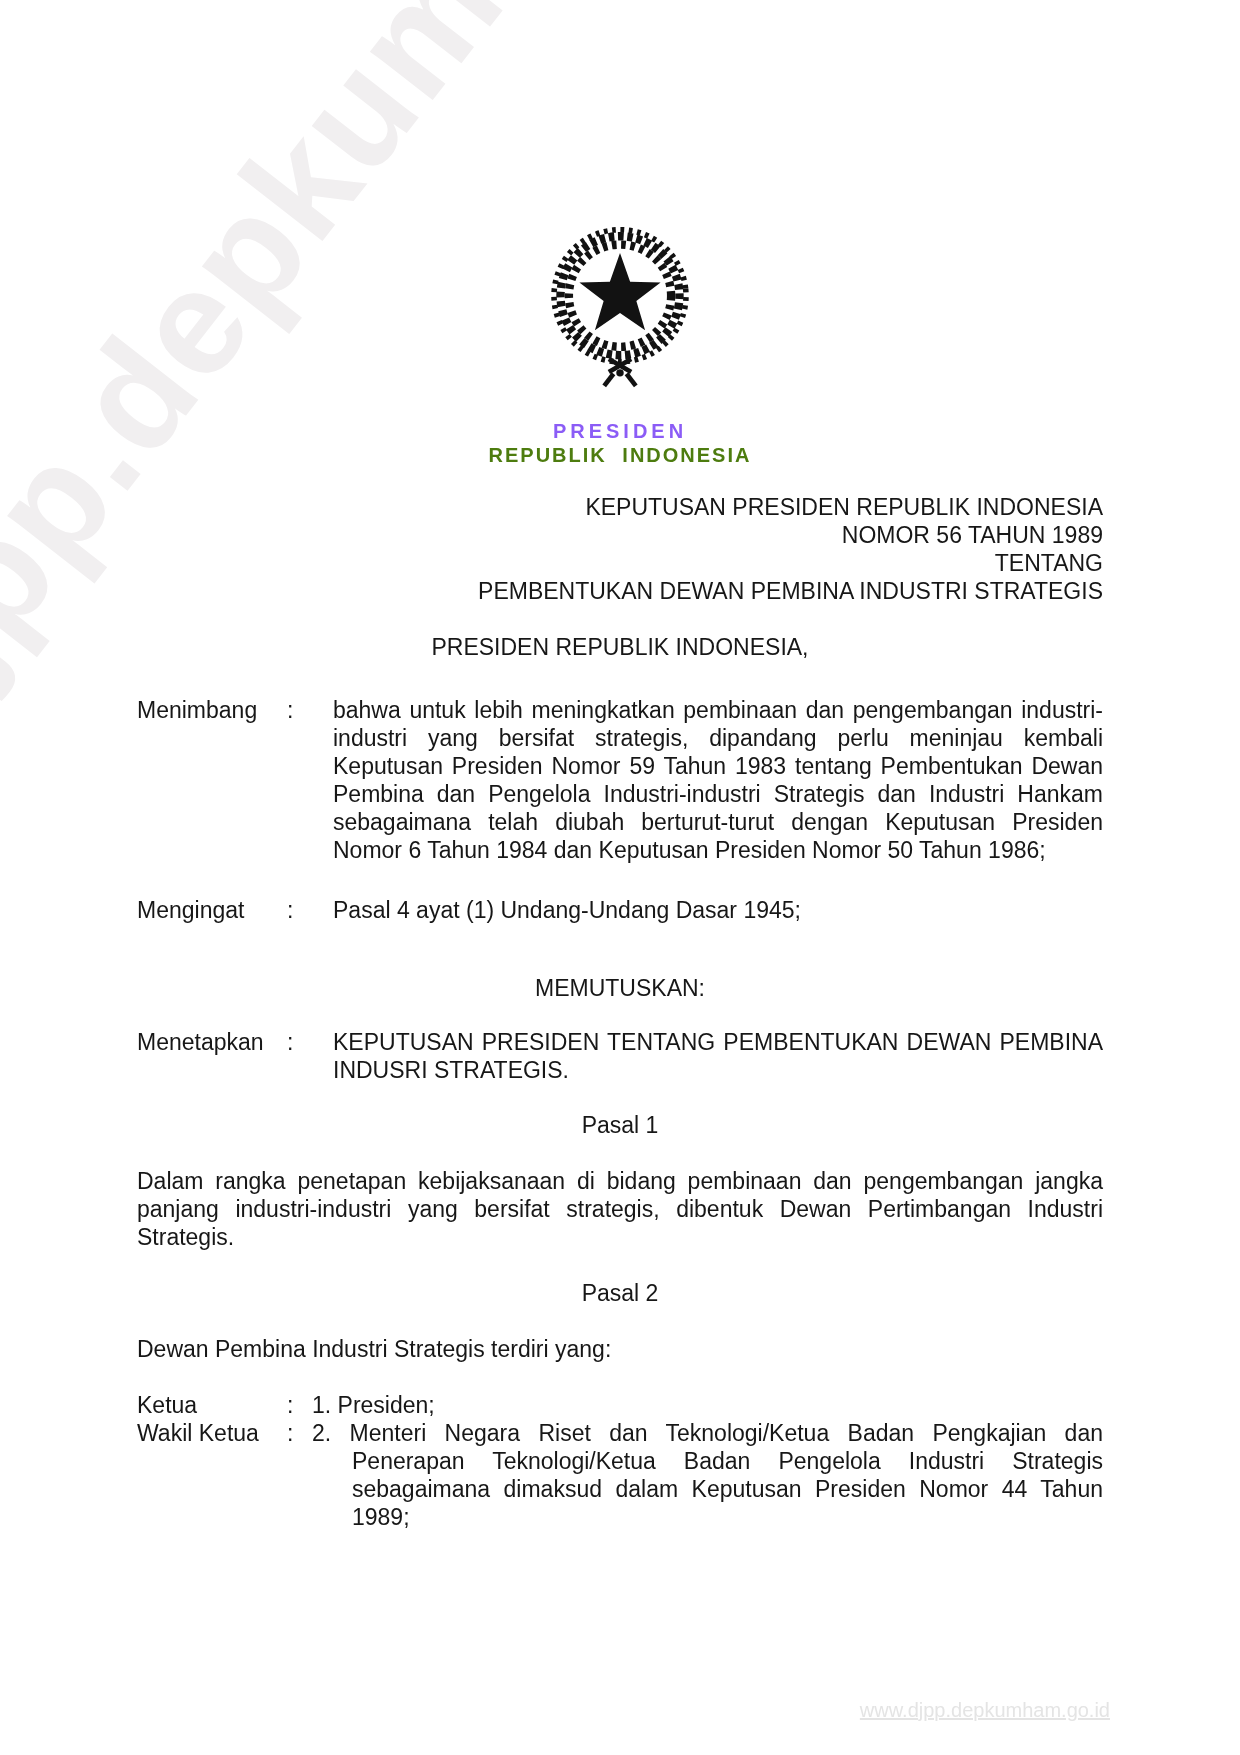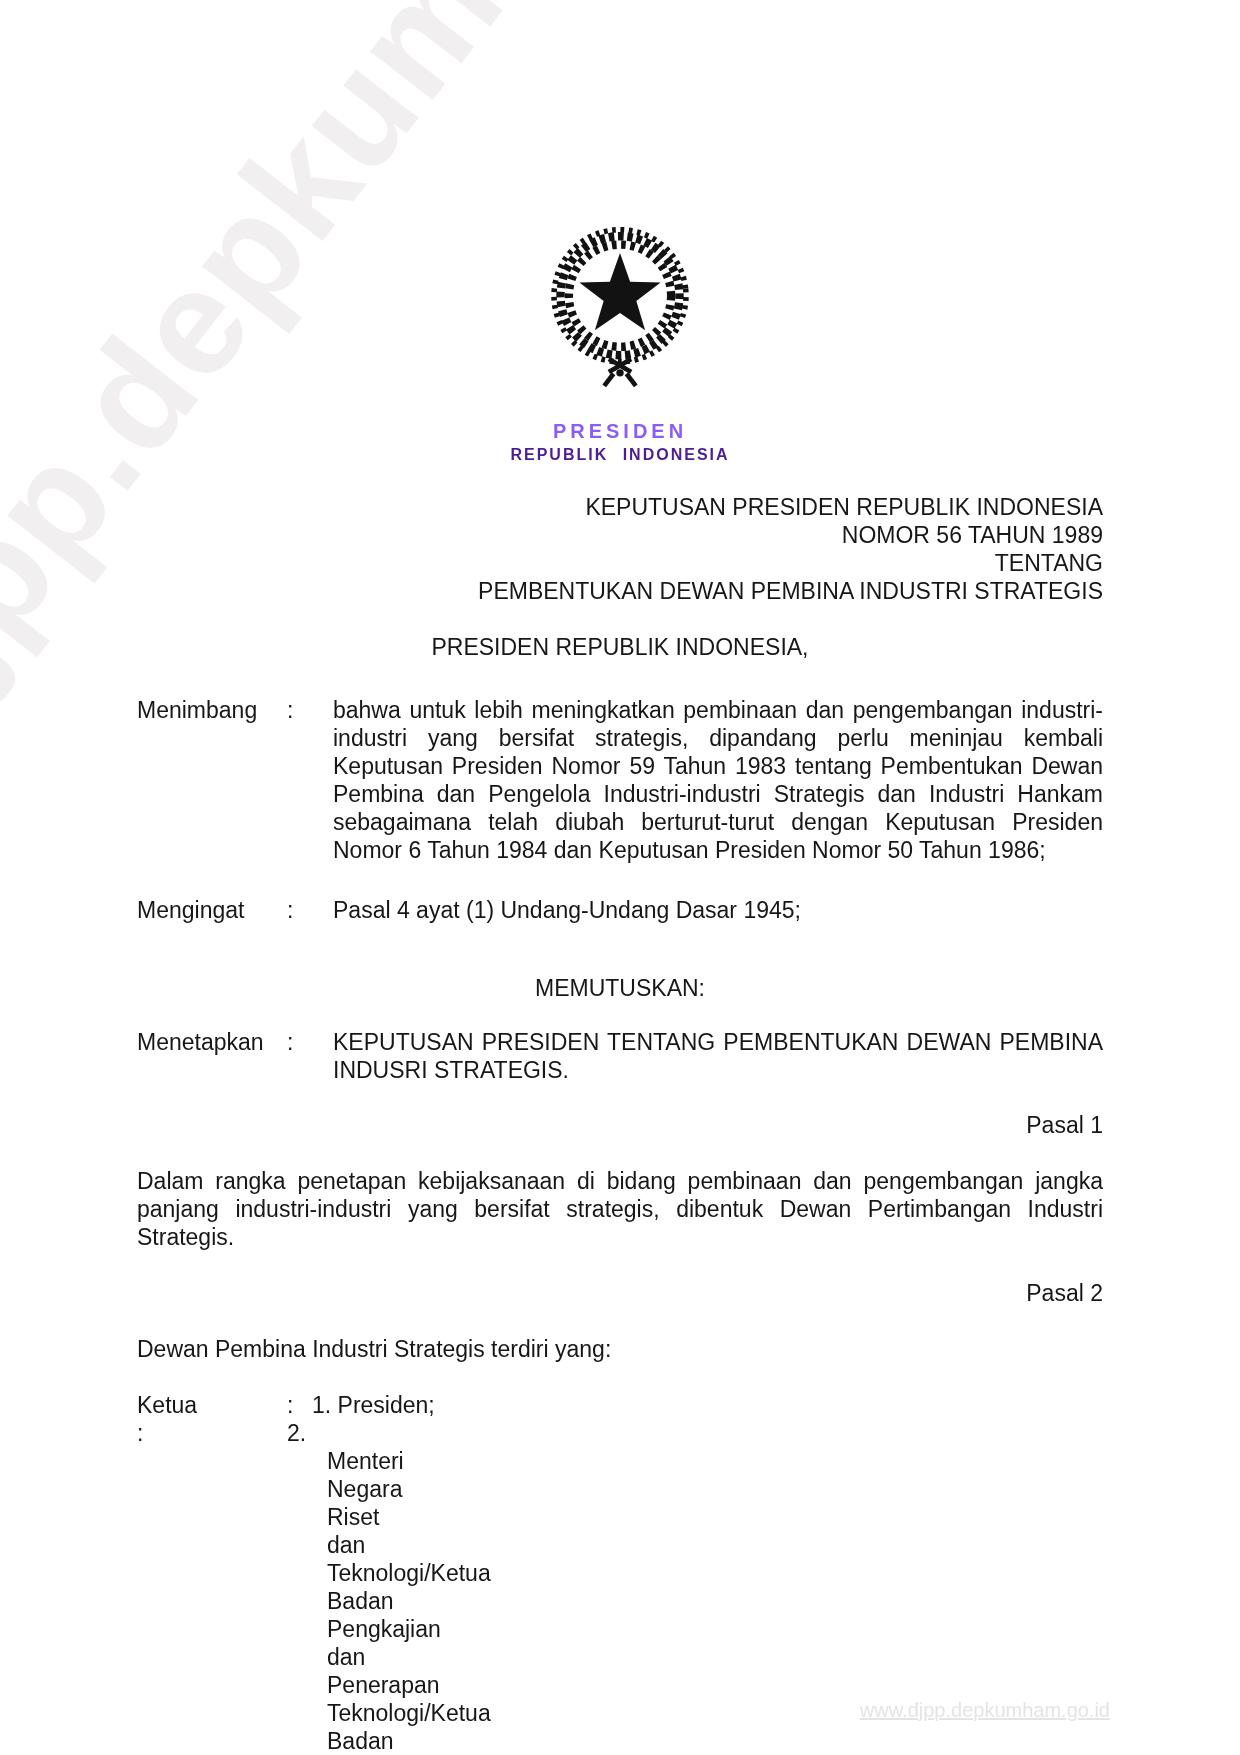--- a/index.html
+++ b/index.html
@@ -23,32 +23,32 @@
     transform:rotate(-52deg);
     transform-origin:0 0;
     user-select:none;
     z-index:0;
   }
   .content{position:relative;z-index:1;padding:0 137px;}
   
   .emblem-wrap{margin-top:221px;text-align:center;line-height:0;}
   
   .hdr1{margin-top:30px;text-align:center;font-size:20px;font-weight:bold;letter-spacing:4px;line-height:24px;color:#8b5cf6;}
-  .hdr2{text-align:center;font-size:16px;font-weight:bold;letter-spacing:2px;word-spacing:8px;line-height:24px;color:#4c1d95;}
+  .hdr2{text-align:center;font-size:20px;font-weight:bold;letter-spacing:2px;word-spacing:8px;line-height:24px;color:#4d7c0f;}
   
   .title-block{margin-top:26px;text-align:right;font-size:23px;line-height:28px;}
   .salutation{margin-top:28px;text-align:center;font-size:23px;line-height:28px;}
   
   .grid-row{display:grid;grid-template-columns:150px 46px 1fr;font-size:23px;line-height:28px;}
   .grid-row .cell-text{text-align:justify;}
   .row-menimbang{margin-top:35px;}
   .row-mengingat{margin-top:32px;}
   .memutuskan{margin-top:50px;text-align:center;font-size:23px;line-height:28px;}
   .row-menetapkan{margin-top:26px;}
-  .pasal-heading{text-align:right;font-size:23px;line-height:28px;}
+  .pasal-heading{text-align:center;font-size:23px;line-height:28px;}
   .pasal1-heading{margin-top:27px;}
   .pasal-body{margin-top:28px;font-size:23px;line-height:28px;text-align:justify;}
   .pasal2-heading{margin-top:28px;}
   .pasal2-intro{margin-top:28px;font-size:23px;line-height:28px;}
   
   .member-row{display:grid;grid-template-columns:150px 25px 1fr;font-size:23px;line-height:28px;}
   .row-ketua{margin-top:28px;}
   .member-row .cell-text{text-align:justify;padding-left:40px;text-indent:-40px;}
   
   .footer{
@@ -126,20 +126,21 @@
     <div class="pasal-heading pasal2-heading">Pasal 2</div>
     <div class="pasal2-intro">Dewan Pembina Industri Strategis terdiri yang:</div>
 
     <div class="member-row row-ketua">
       <div class="cell-label">Ketua</div>
       <div class="cell-colon">:</div>
       <div class="cell-text">1. Presiden;</div>
     </div>
 
     <div class="member-row">
+      <div class="cell-label">Wakil Ketua</div>
       <div class="cell-colon">:</div>
       <div class="cell-text">2. Menteri Negara Riset dan Teknologi/Ketua Badan Pengkajian dan Penerapan Teknologi/Ketua Badan Pengelola Industri Strategis sebagaimana dimaksud dalam Keputusan Presiden Nomor 44 Tahun 1989;</div>
     </div>
 
   </div>
 
   <div class="footer">
     <a>www.djpp.depkumham.go.id</a>
   </div>
 

